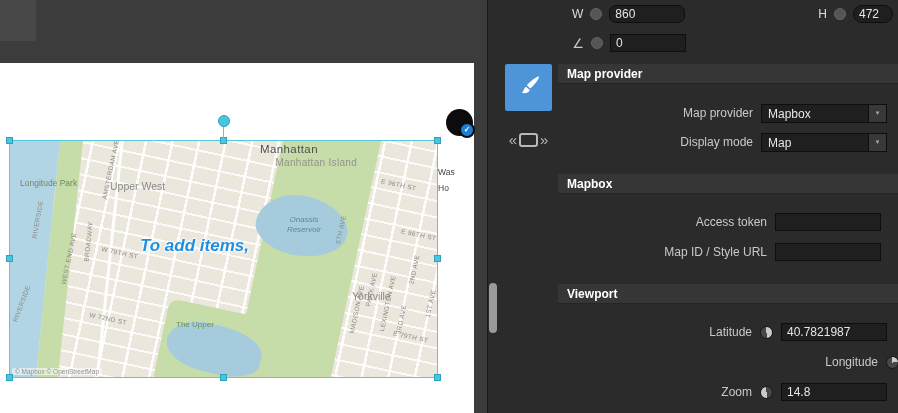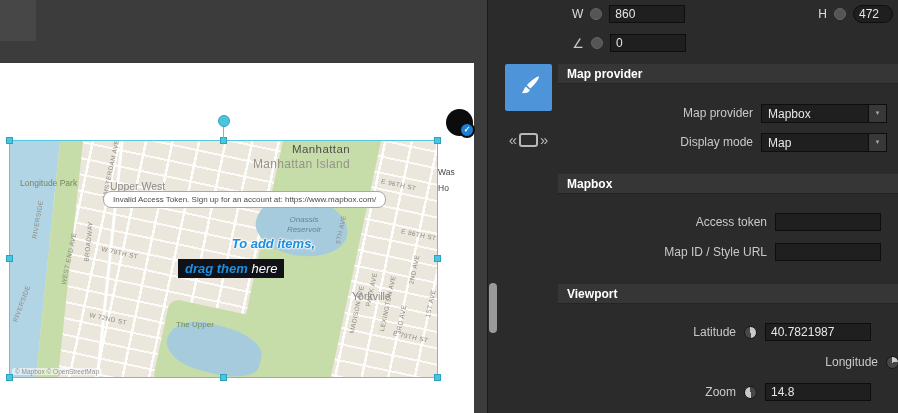--- a/index.html
+++ b/index.html
@@ -33,21 +33,21 @@
           background:rgba(255,255,255,.55);padding:0 3px;border-radius:2px}
 
   .h{position:absolute;width:7px;height:7px;background:#4cc5dc;border:1px solid #2aa3c0;box-sizing:border-box}
   .rot-stem{position:absolute;left:calc(50% - .5px);top:-15px;width:1px;height:15px;background:#57c7e0}
   .rot-knob{position:absolute;left:calc(50% - 6px);top:-26px;width:12px;height:12px;border-radius:50%;
             background:#4cc5dc;border:1px solid #2aa3c0;box-sizing:border-box}
 
   .tooltip{position:absolute;left:103px;top:128px;height:17px;line-height:15px;background:#fff;
            border:1px solid #a8a8a8;border-radius:8px;font-size:8px;color:#4a4a4a;padding:0 9px;
            white-space:nowrap;box-sizing:border-box;z-index:5}
-  .ov1{position:absolute;left:140px;top:173px;width:175px;text-align:right;font-size:13px;font-weight:bold;
+  .ov1{position:absolute;left:140px;top:173px;width:175px;text-align:left;font-size:17px;font-weight:bold;
        font-style:italic;color:#1e8fe0;z-index:5;
        text-shadow:0 1px 2px rgba(255,255,255,.95),0 -1px 2px rgba(255,255,255,.95),
                    1px 0 2px rgba(255,255,255,.95),-1px 0 2px rgba(255,255,255,.95)}
   .ov2{position:absolute;left:178px;top:196px;background:#101218;padding:2px 7px;font-size:13px;
        font-style:italic;white-space:nowrap;z-index:5}
   .ov2 .b{color:#1e8fe0;font-weight:bold}
   .ov2 .w{color:#fff}
 
   .badge{position:absolute;left:446px;top:46px;width:27px;height:27px;background:#0c0c0c;border-radius:50%;z-index:6}
   .badge-dot{position:absolute;right:-2px;bottom:-2px;width:12px;height:12px;background:#1d7fd4;
@@ -79,21 +79,21 @@
        color:#fff;font-weight:bold;font-size:12px;line-height:20px;padding-left:9px;box-sizing:border-box}
   .prow{position:absolute;right:0;left:0;height:20px;display:flex;align-items:center;justify-content:flex-end;
         gap:8px;font-size:12px;color:#c9c9c9}
   .prow .lbl{white-space:nowrap}
   .dd{width:126px;height:19px;background:#1f1f1f;border:1px solid #0e0e0e;box-sizing:border-box;
       display:flex;align-items:stretch;margin-right:12px}
   .ddv{flex:1;color:#e6e6e6;padding:1px 6px;font-size:12px;line-height:16px;overflow:hidden}
   .ddb{width:17px;background:#383838;border-left:1px solid #0e0e0e;color:#a8a8a8;font-size:7px;
        display:flex;align-items:center;justify-content:center}
   .prop-input{width:106px;margin-right:18px}
-  .vp-input{width:106px;margin-right:28px}
+  .vp-input{width:106px;margin-right:12px}
   .pie{width:13px;height:13px;border-radius:50%;border:1px solid #191919;box-sizing:border-box;flex:none}
   .pie.lat{background:conic-gradient(#c9c9c9 0 50%,#474747 0)}
   .pie.lon{background:conic-gradient(#c9c9c9 0 25%,#474747 0)}
   .pie.zm{background:conic-gradient(from 180deg,#c9c9c9 0 50%,#474747 0)}
 </style>
 </head>
 <body>
 
 <div class="topbar">
   <div class="topbar-corner"></div>
@@ -105,22 +105,22 @@
     <div class="map">
       <div class="grid"></div>
       <div class="bwy"></div>
       <div class="hudson"></div>
       <div class="rvpark"></div>
       <div class="cpark"></div>
       <div class="ramble"></div>
       <div class="resv"></div>
       <div class="lake"></div>
 
-      <div class="place" style="left:250px;top:2px;width:90px;text-align:right;font-size:11.5px;color:#4f4f4f;letter-spacing:.4px">Manhattan</div>
-      <div class="place" style="left:243px;top:16px;width:104px;text-align:left;font-size:12px;color:#97918a;letter-spacing:.3px">Manhattan Island</div>
+      <div class="place" style="left:250px;top:2px;width:90px;text-align:left;font-size:11.5px;color:#4f4f4f;letter-spacing:.4px">Manhattan</div>
+      <div class="place" style="left:243px;top:16px;width:104px;text-align:right;font-size:10px;color:#97918a;letter-spacing:.3px">Manhattan Island</div>
       <div class="place" style="left:10px;top:37px;font-size:8.5px;color:#76865f">Longitude Park</div>
       <div class="place" style="left:100px;top:39px;font-size:10.5px">Upper West</div>
       <div class="place" style="left:342px;top:149px;font-size:10.5px">Yorkville</div>
       <div class="place" style="left:166px;top:179px;font-size:8px;color:#6f8f58">The Upper</div>
       <div class="place" style="left:258px;top:74px;width:72px;text-align:center;font-style:italic;font-size:8px;color:#5e87a0;line-height:10px">
         <div>Onassis</div>
         <div>Reservoir</div>
       </div>
 
       <div class="st" style="left:8px;top:75px;transform:rotate(-80deg)">RIVERSIDE</div>
@@ -149,24 +149,22 @@
     <div class="h" style="right:-4px;top:-4px"></div>
     <div class="h" style="left:-4px;top:calc(50% - 4px)"></div>
     <div class="h" style="right:-4px;top:calc(50% - 4px)"></div>
     <div class="h" style="left:-4px;bottom:-4px"></div>
     <div class="h" style="left:calc(50% - 4px);bottom:-4px"></div>
     <div class="h" style="right:-4px;bottom:-4px"></div>
     <div class="rot-stem"></div>
     <div class="rot-knob"></div>
   </div>
 
-  <div class="tooltip">Invalid Access Token. Sign up for an account at: https://www.mapbox.com/</div>
 
   <div class="ov1">To add items,</div>
-  <div class="ov2"><span class="b">drag them</span><span class="w"> here</span></div>
 
   <div class="badge">
     <div class="badge-dot">✓</div>
   </div>
 
   <div class="bleed" style="top:104px">Was</div>
   <div class="bleed" style="top:120px">Ho</div>
 </div>
 
 <div class="panel">
@@ -185,21 +183,21 @@
       <span class="disp-rect"></span>
       <span>»</span>
     </div>
   </div>
 
   <div class="content">
 
     <div class="dim-row" style="top:5px">
       <span>W</span>
       <span class="knob"></span>
-      <input class="f" style="width: 76px;" value="860">
+      <input class="f" style="width: 76px; border-radius: 7px;" value="860">
       <span class="spacer"></span>
       <span>H</span>
       <span class="knob"></span>
       <input class="f" style="width: 40px; border-radius: 9px;" value="472">
     </div>
 
     <div class="dim-row" style="top:34px">
       <span class="angle-glyph">∠</span>
       <span class="knob"></span>
       <input class="f" style="width: 76px;" value="0">

